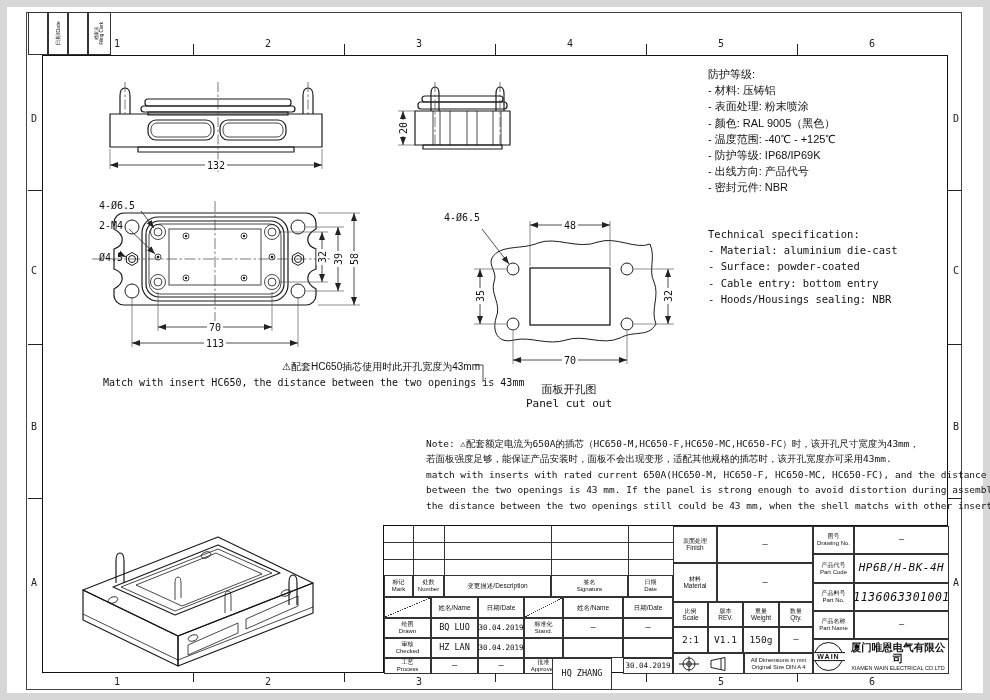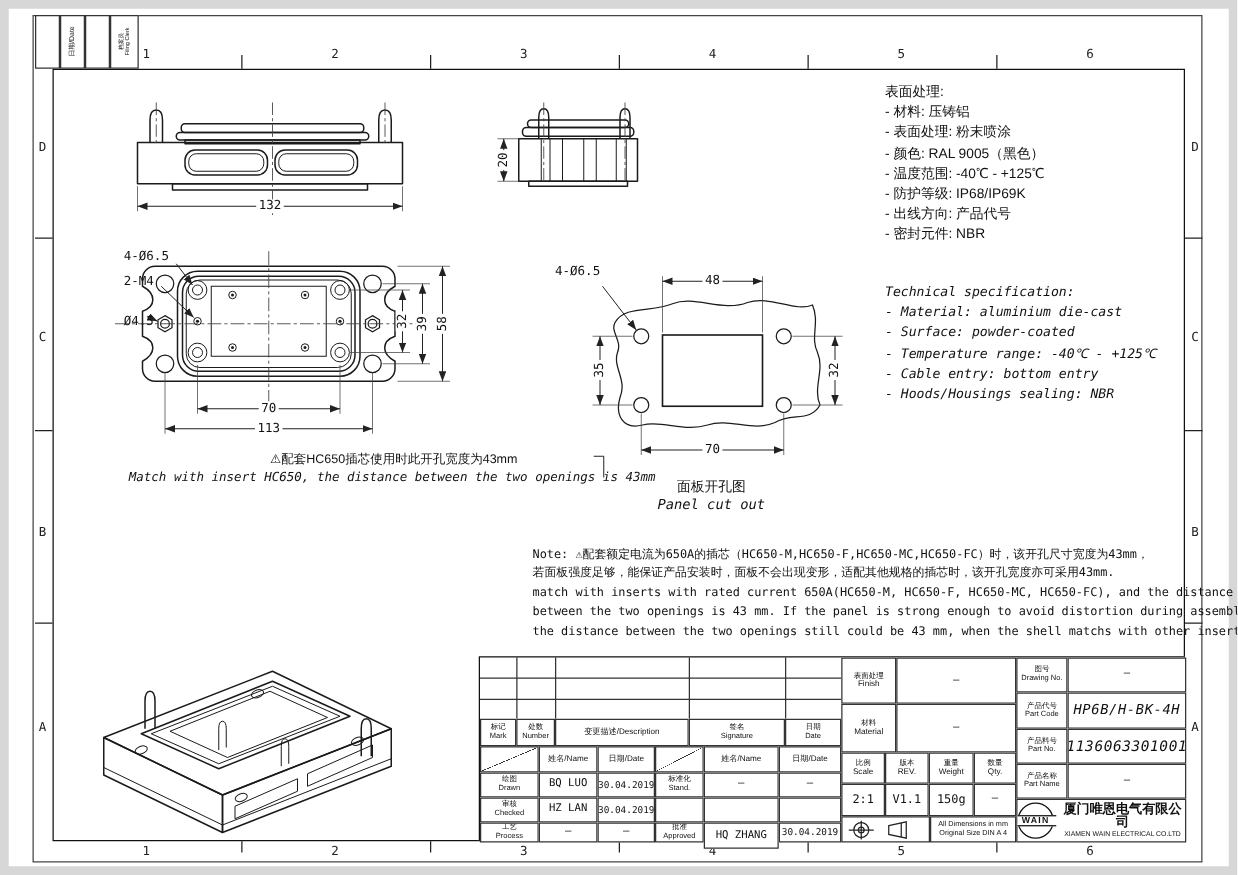--- a/index.html
+++ b/index.html
@@ -12,21 +12,21 @@
               border:1px solid #444;box-sizing:border-box;}
   #innerframe{position:absolute;left:42px;top:55px;width:906px;height:618px;
               border:1.7px solid #111;box-sizing:border-box;}
   .zn{position:absolute;width:18px;text-align:center;
       font-family:"DejaVu Sans Mono",monospace;font-size:10px;color:#222;}
   .stampcell{position:absolute;border:1px solid #333;box-sizing:border-box;
              display:flex;align-items:center;justify-content:center;background:#fff;}
   .vtext{transform:rotate(-90deg);font-size:5.5px;color:#111;white-space:nowrap;
          text-align:center;line-height:1.15;}
   .spec{position:absolute;font-size:11px;color:#111;line-height:16.2px;white-space:nowrap;}
-  .specmono{font-family:"DejaVu Sans Mono",monospace;font-size:10.5px;font-style:italic;}
+  .specmono{font-family:"DejaVu Sans Mono",monospace;font-size:10.5px;}
   .note{position:absolute;font-family:"DejaVu Sans Mono",monospace;font-size:9.5px;
         line-height:15.4px;color:#111;white-space:nowrap;}
   .dim{position:absolute;font-family:"DejaVu Sans Mono",monospace;font-size:10px;
        color:#111;background:#fff;padding:0 2px;white-space:nowrap;
        transform:translate(-50%,-50%);}
   .dimv{transform:translate(-50%,-50%) rotate(-90deg);}
   .lbl{position:absolute;font-family:"DejaVu Sans Mono",monospace;font-size:10px;
        color:#111;white-space:nowrap;}
   .cap{position:absolute;font-size:11px;color:#111;white-space:nowrap;
        transform:translateX(-50%);}
@@ -314,21 +314,21 @@
     <path d="M37,167 H45 V184" stroke="#222" stroke-width="0.8" fill="none"></path>
   </svg>
   <span class="lbl" style="left:444px;top:212px">4-Ø6.5</span>
   <span class="dim" style="left:570px;top:225px">48</span>
   <span class="dim dimv" style="left:480px;top:296px">35</span>
   <span class="dim dimv" style="left:668px;top:296px">32</span>
   <span class="dim" style="left:570px;top:360px">70</span>
   <span class="cap" style="left:569px;top:382px">面板开孔图</span>
   <span class="cap specmono" style="left:569px;top:397px">Panel cut out</span>
 
-  <span class="warn" style="left:150px;top:360px;width:330px;text-align:center;font-size:10px">⚠配套HC650插芯使用时此开孔宽度为43mm</span>
+  <span class="warn" style="left:150px;top:360px;width:330px;text-align:right;font-size:10px">⚠配套HC650插芯使用时此开孔宽度为43mm</span>
   <span class="warn specmono" style="left:103px;top:377px;font-size:10px;font-family:'DejaVu Sans Mono',monospace">Match with insert HC650, the distance between the two openings is 43mm</span>
 
   <svg style="left:58px;top:505px" width="300" height="175" viewBox="0 0 300 175">
     <g fill="none" stroke="#1b1b1b" stroke-width="1.2" stroke-linejoin="round">
       <path d="M25,85 L160,32 L255,78 L120,131 Z"></path>
       <path d="M25,85 L25,115 L120,161 L120,131 Z"></path>
       <path d="M120,131 L120,161 L255,108 L255,78 Z"></path>
       <path d="M55,82 L160,40 L222,68 L117,110 Z"></path>
     </g>
     <g fill="none" stroke="#1b1b1b" stroke-width="0.8" stroke-linejoin="round">
@@ -344,34 +344,33 @@
       <path d="M117,95 V78 Q117,72 120,72 Q123,72 123,78 V93"></path>
       <path d="M167,108 V92 Q167,86 170,86 Q173,86 173,92 V106"></path>
     </g>
     <g fill="none" stroke="#1b1b1b" stroke-width="1.2">
       <path d="M58,78 V56 Q58,48 62,48 Q66,48 66,56 V78"></path>
       <path d="M231,100 V78 Q231,70 235,70 Q239,70 239,78 V100"></path>
     </g>
   </svg>
 
   <div class="spec" style="left:708px;top:66px">
-    <div>表面处理:</div>
+    <div>防护等级:</div>
     <div>- 材料: 压铸铝</div>
     <div>- 表面处理: 粉末喷涂</div>
     <div>- 颜色: RAL 9005（黑色）</div>
     <div>- 温度范围: -40℃ - +125℃</div>
     <div>- 防护等级: IP68/IP69K</div>
     <div>- 出线方向: 产品代号</div>
     <div>- 密封元件: NBR</div>
   </div>
   <div class="spec specmono" style="left:708px;top:226px">
     <div>Technical specification:</div>
     <div>- Material: aluminium die-cast</div>
     <div>- Surface: powder-coated</div>
-    <div>- Temperature range: -40℃ - +125℃</div>
     <div>- Cable entry: bottom entry</div>
     <div>- Hoods/Housings sealing: NBR</div>
   </div>
 
   <div class="note" style="left:426px;top:436px">
     <div>Note: ⚠配套额定电流为650A的插芯（HC650-M,HC650-F,HC650-MC,HC650-FC）时，该开孔尺寸宽度为43mm，</div>
     <div>若面板强度足够，能保证产品安装时，面板不会出现变形，适配其他规格的插芯时，该开孔宽度亦可采用43mm.</div>
     <div>match with inserts with rated current 650A(HC650-M, HC650-F, HC650-MC, HC650-FC), and the distance</div>
     <div>between the two openings is 43 mm. If the panel is strong enough to avoid distortion during assembly,</div>
     <div>the distance between the two openings still could be 43 mm, when the shell matchs with other inserts.</div>
@@ -463,21 +462,21 @@
     <div class="c" style="left:47px;top:132px;width:47px;height:16px">
       <span class="v">–</span>
     </div>
     <div class="c" style="left:94px;top:132px;width:46px;height:16px">
       <span class="v">–</span>
     </div>
     <div class="c" style="left:140px;top:132px;width:39px;height:16px">
       <span class="t1">批准</span>
       <span class="t1">Approved</span>
     </div>
-    <div class="c" style="left:179px;top:132px;width:60px;height:21px">
+    <div class="c" style="left:168px;top:132px;width:60px;height:32px">
       <span class="v">HQ ZHANG</span>
     </div>
     <div class="c" style="left:239px;top:132px;width:50px;height:16px">
       <span class="v" style="font-size:7.5px">30.04.2019</span>
     </div>
 
     <div class="c" style="left:289px;top:0;width:44px;height:37px">
       <span class="t1">表面处理</span>
       <span class="t2">Finish</span>
     </div>

